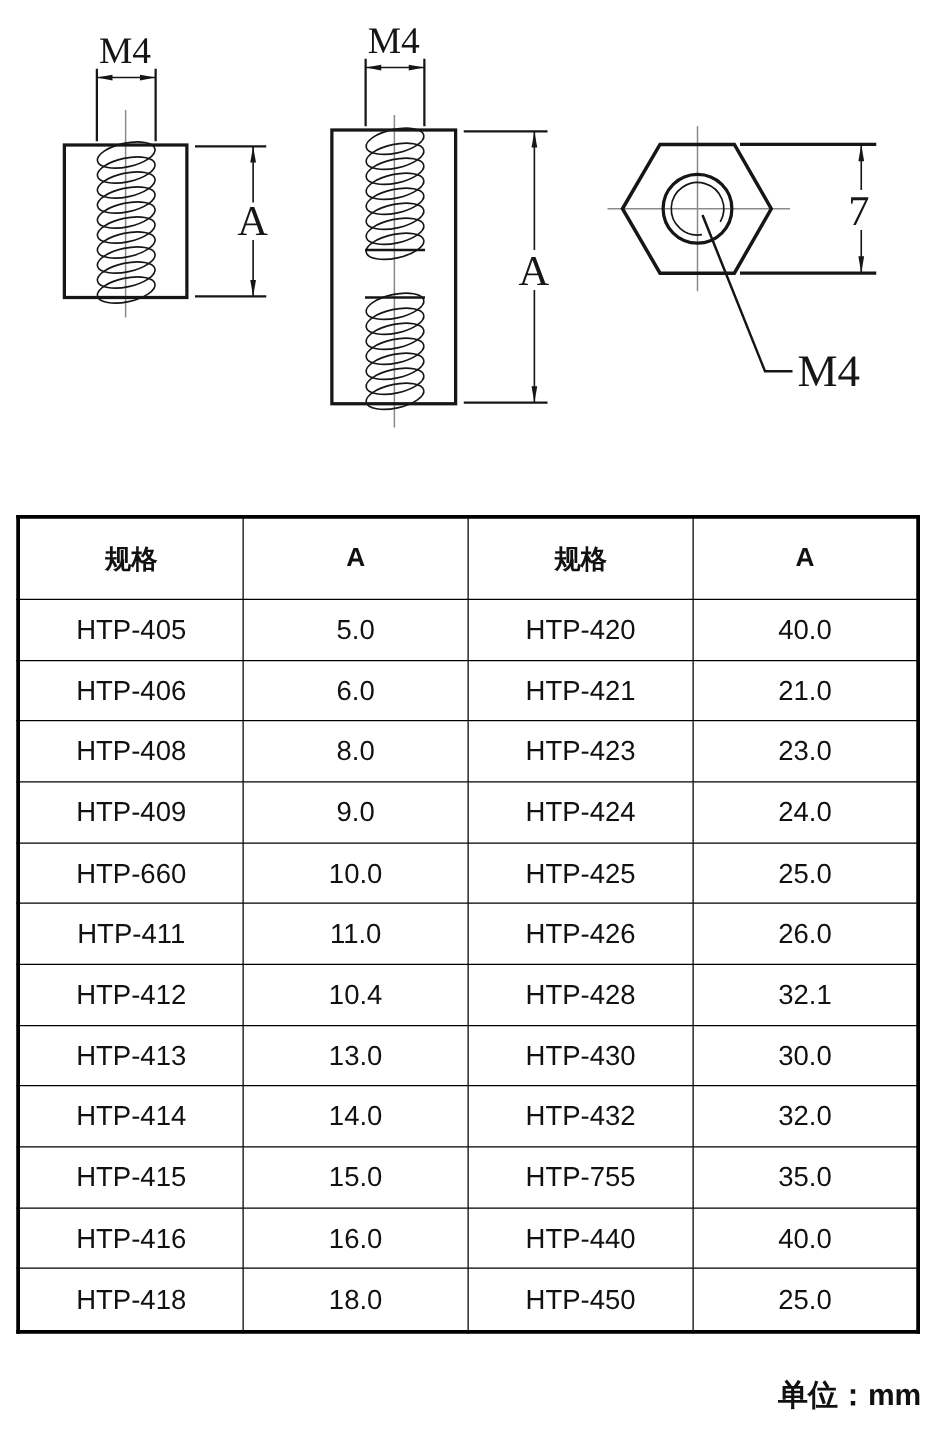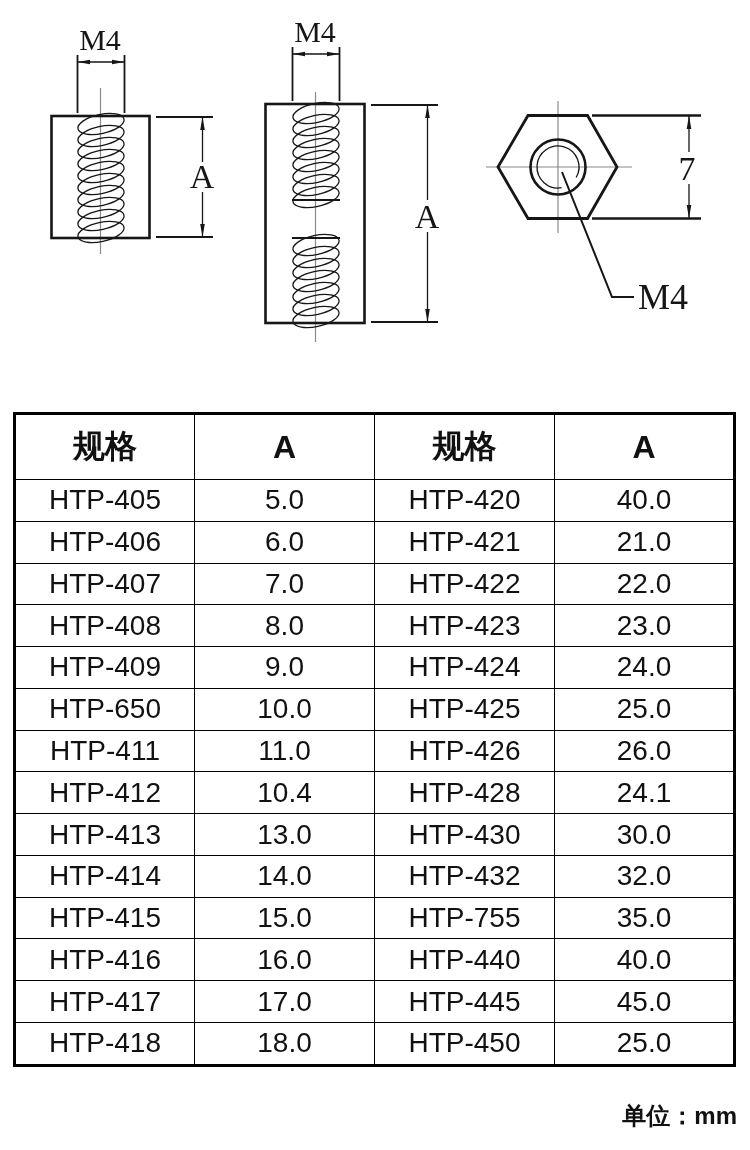--- a/index.html
+++ b/index.html
@@ -17,22 +17,22 @@
     position:absolute;left:13px;top:412px;width:723px;height:655px;
     border-collapse:collapse;table-layout:fixed;
     border:3px solid #000;
   }
   table.spec col{width:25%;}
   table.spec th,table.spec td{
     border:1.5px solid #000;text-align:center;vertical-align:middle;
     padding:0;color:#111;
   }
   table.spec thead tr{height:66px;}
-  table.spec th{font-size:32px;font-weight:bold;}
-  table.spec td{font-size:28px;font-weight:normal;}
+  table.spec th{font-size:21px;font-weight:bold;}
+  table.spec td{font-size:22px;font-weight:normal;}
   .unit-note{
     position:absolute;right:13px;top:1100px;
     font-size:24px;font-weight:bold;color:#111;
   }
 </style>
 </head>
 <body>
 
 <svg id="drawing" width="750" height="390" viewBox="0 0 750 390">
 
@@ -163,54 +163,48 @@
         <td>HTP-420</td>
         <td>40.0</td>
       </tr>
       <tr>
         <td>HTP-406</td>
         <td>6.0</td>
         <td>HTP-421</td>
         <td>21.0</td>
       </tr>
       <tr>
-        <td>HTP-407</td>
-        <td>7.0</td>
-        <td>HTP-422</td>
-        <td>22.0</td>
-      </tr>
-      <tr>
         <td>HTP-408</td>
         <td>8.0</td>
         <td>HTP-423</td>
         <td>23.0</td>
       </tr>
       <tr>
         <td>HTP-409</td>
         <td>9.0</td>
         <td>HTP-424</td>
         <td>24.0</td>
       </tr>
       <tr>
-        <td>HTP-650</td>
+        <td>HTP-660</td>
         <td>10.0</td>
         <td>HTP-425</td>
         <td>25.0</td>
       </tr>
       <tr>
         <td>HTP-411</td>
         <td>11.0</td>
         <td>HTP-426</td>
         <td>26.0</td>
       </tr>
       <tr>
         <td>HTP-412</td>
         <td>10.4</td>
         <td>HTP-428</td>
-        <td>24.1</td>
+        <td>32.1</td>
       </tr>
       <tr>
         <td>HTP-413</td>
         <td>13.0</td>
         <td>HTP-430</td>
         <td>30.0</td>
       </tr>
       <tr>
         <td>HTP-414</td>
         <td>14.0</td>
@@ -223,26 +217,20 @@
         <td>HTP-755</td>
         <td>35.0</td>
       </tr>
       <tr>
         <td>HTP-416</td>
         <td>16.0</td>
         <td>HTP-440</td>
         <td>40.0</td>
       </tr>
       <tr>
-        <td>HTP-417</td>
-        <td>17.0</td>
-        <td>HTP-445</td>
-        <td>45.0</td>
-      </tr>
-      <tr>
         <td>HTP-418</td>
         <td>18.0</td>
         <td>HTP-450</td>
         <td>25.0</td>
       </tr>
     </tbody>
 </table>
 
 <div class="unit-note">单位：mm</div>
 

